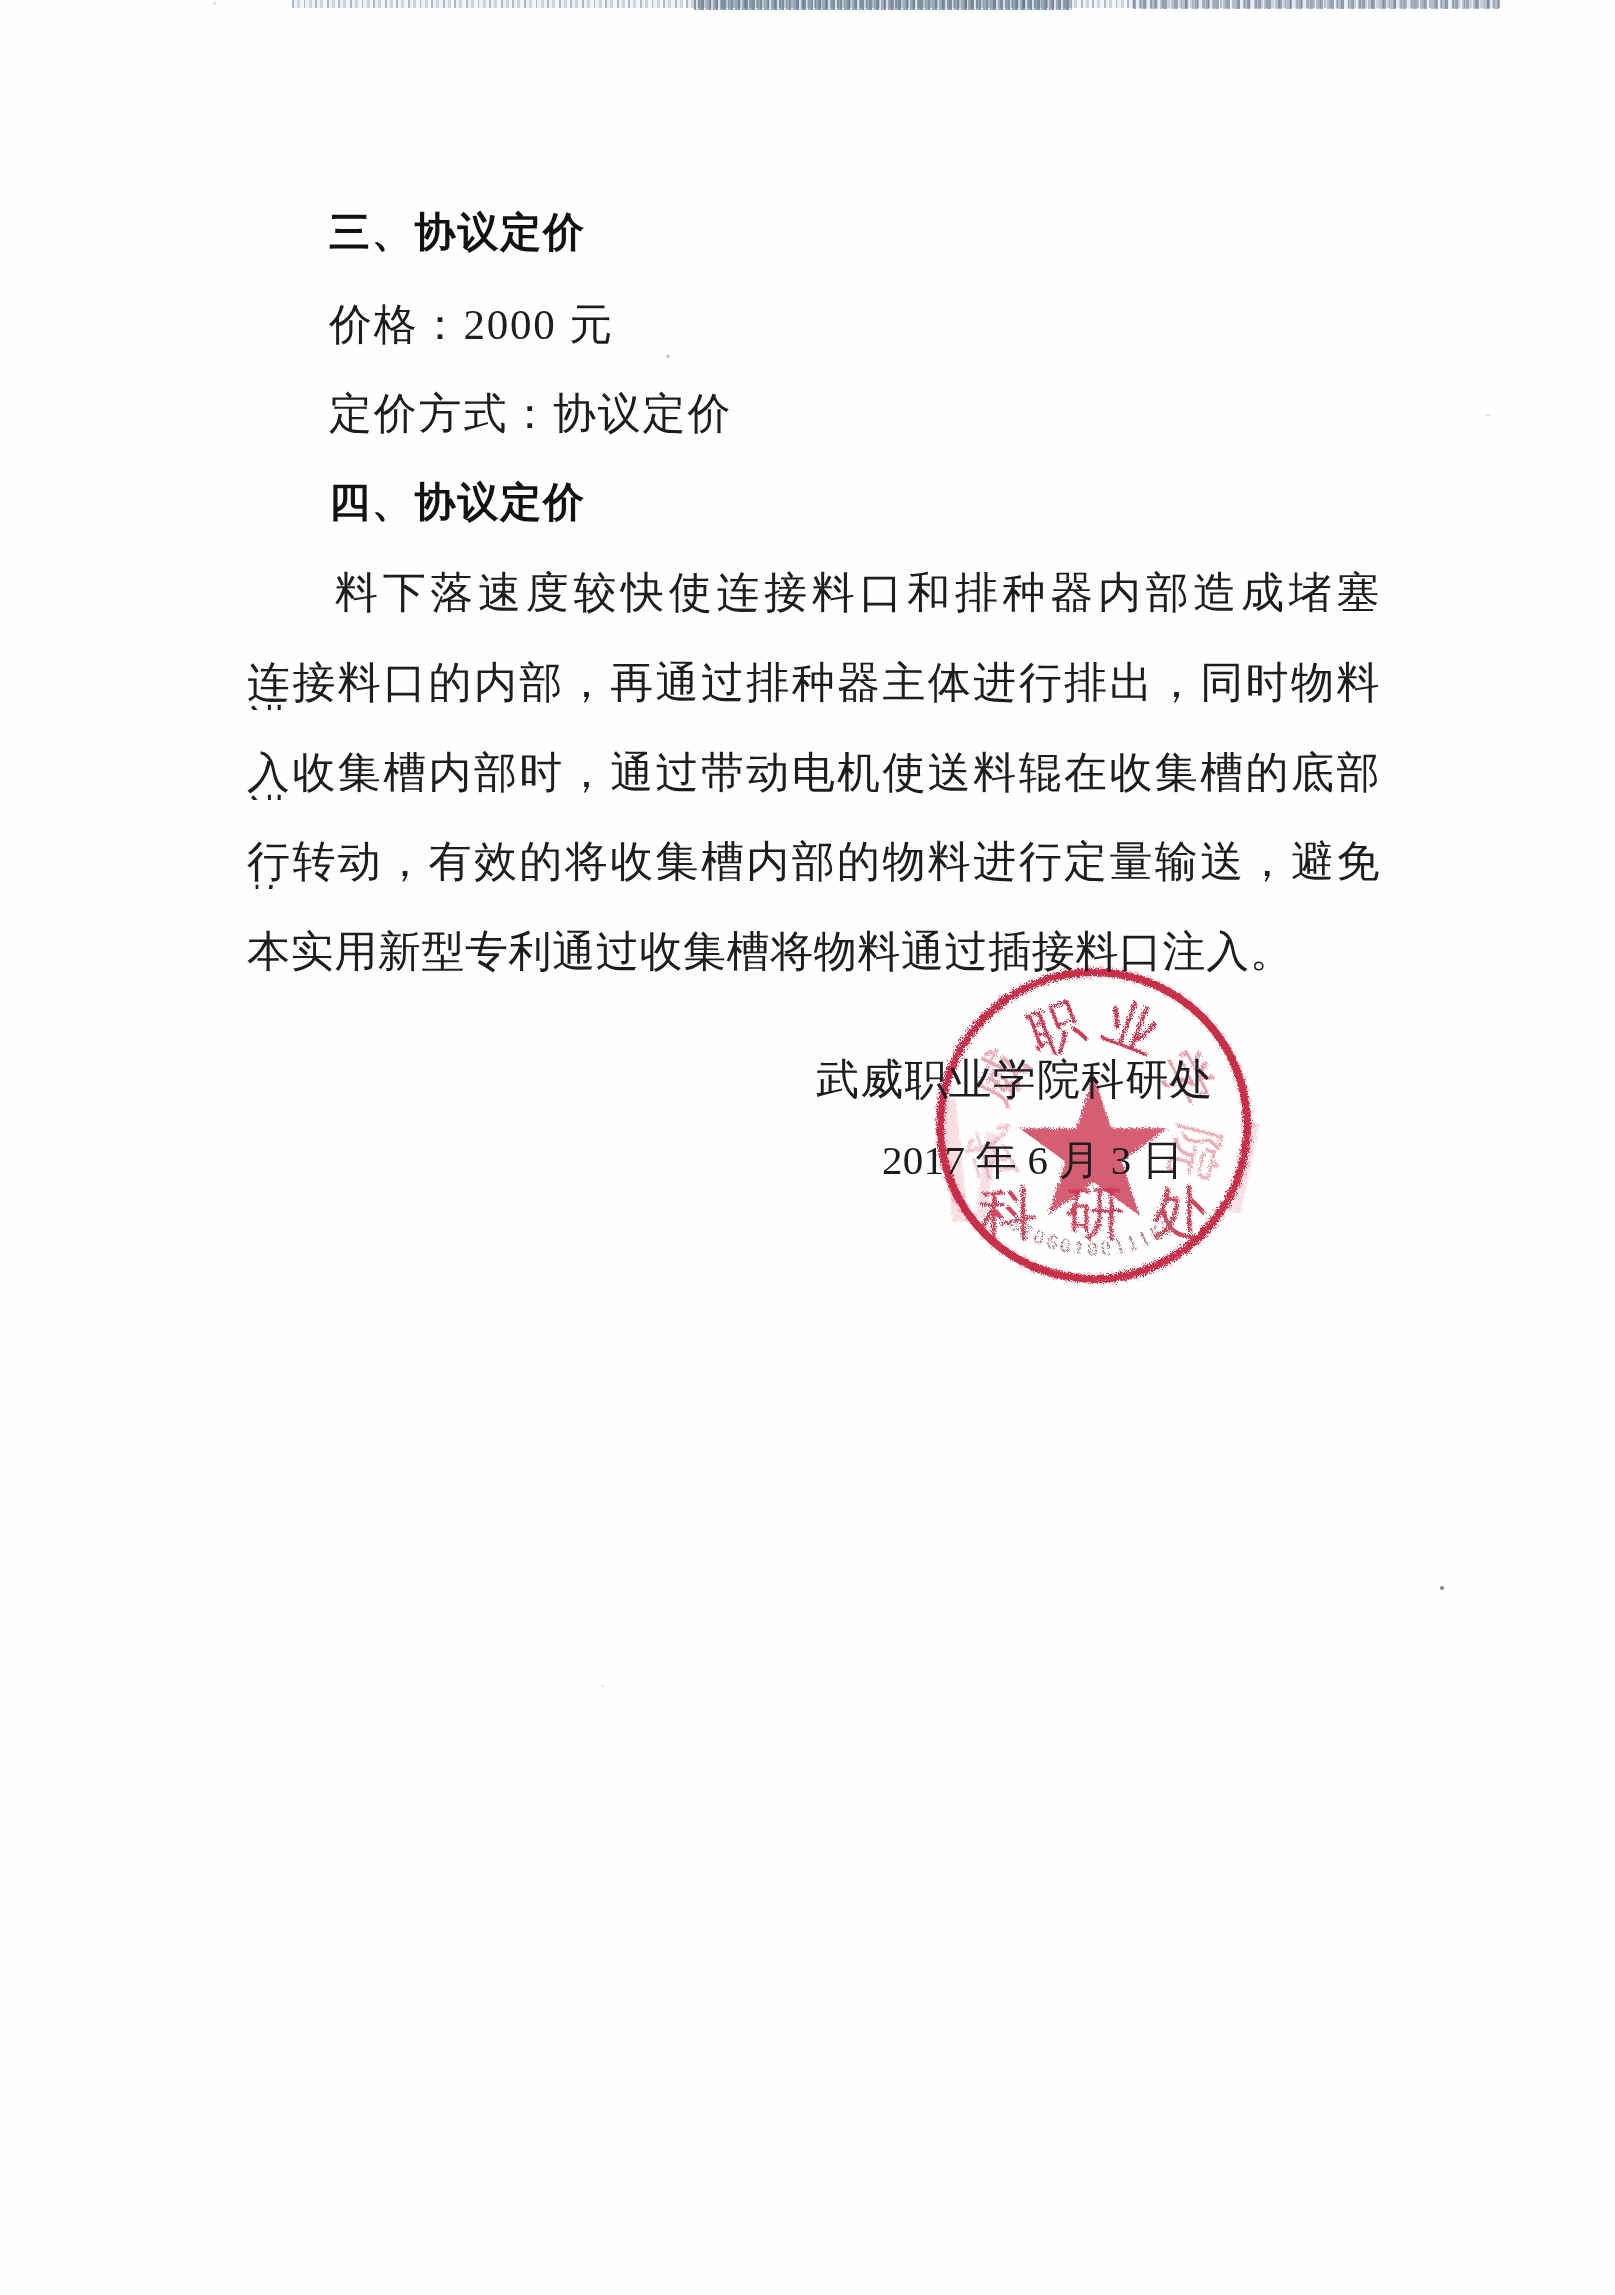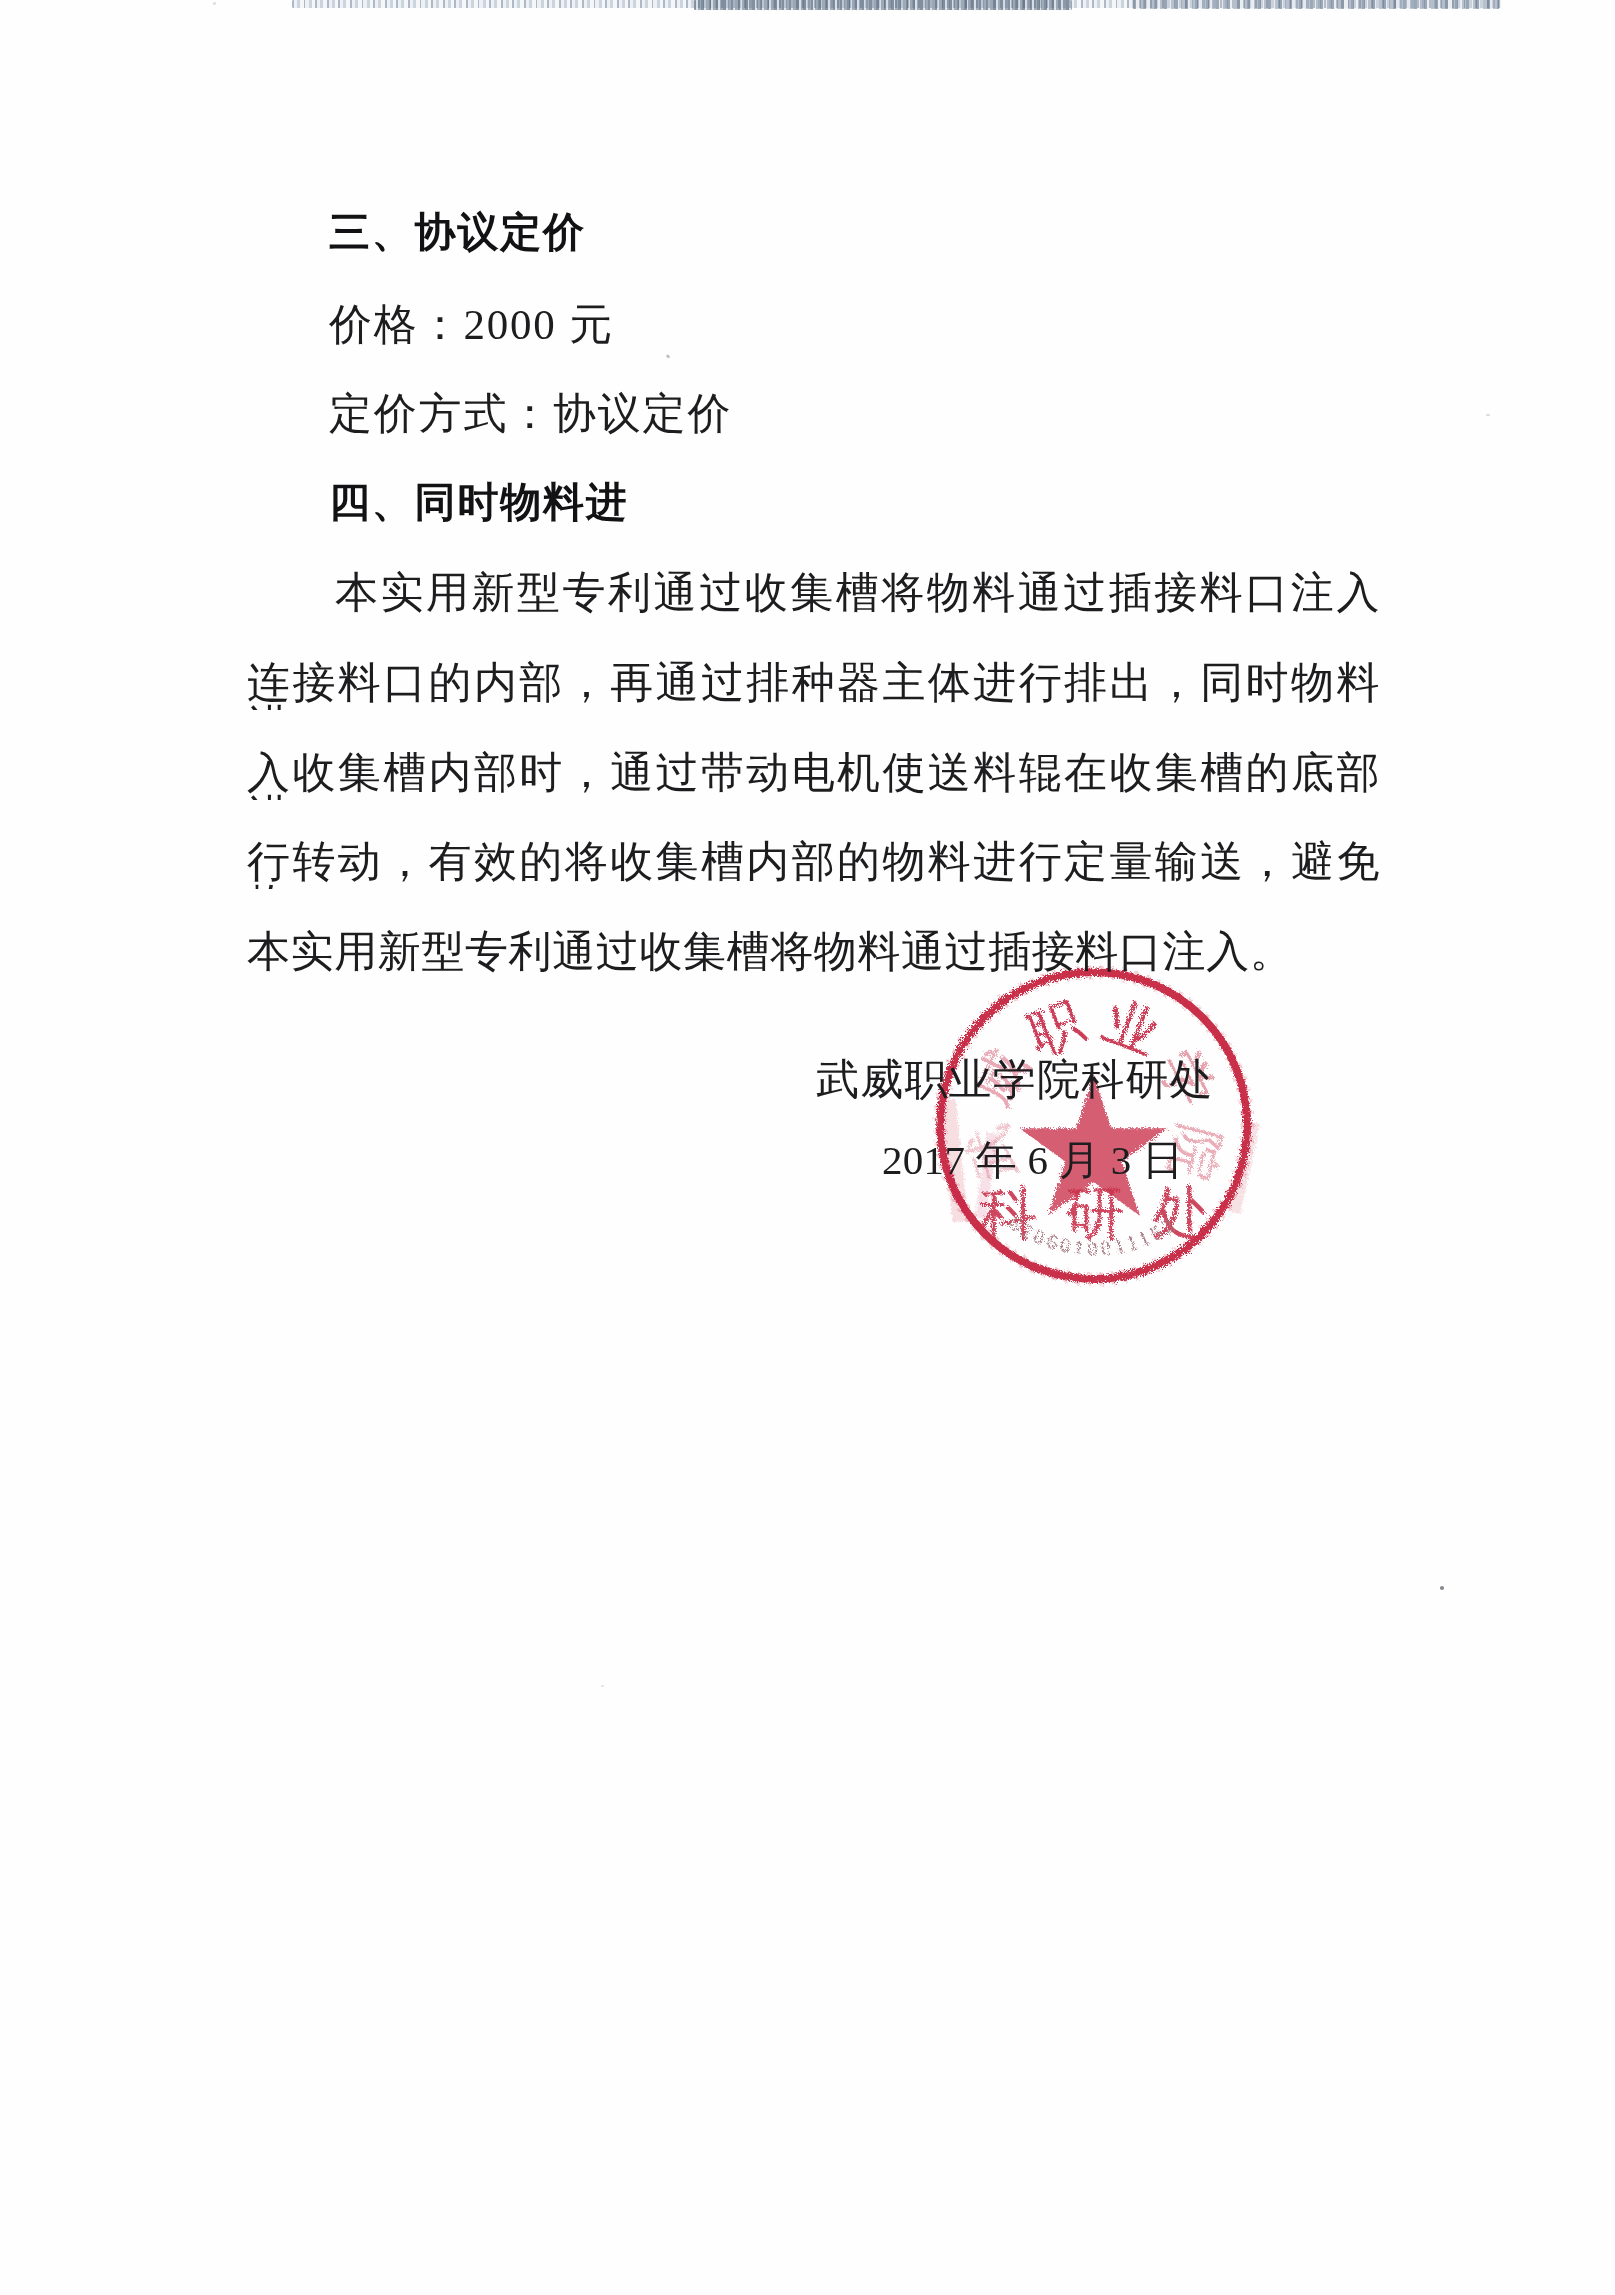--- a/index.html
+++ b/index.html
@@ -107,23 +107,23 @@
       <rect x="2030" y="1842" width="22" height="150" opacity="0.15" transform="rotate(12 2041 1917)"></rect>
     </g>
   </svg>
 
   <div class="txt h-bold" style="left:329px;top:212px;">三、协议定价</div>
 
   <div class="txt label-line" style="left:329px;top:303px;">价格：2000 元</div>
 
   <div class="txt label-line" style="left:329px;top:392px;">定价方式：协议定价</div>
 
-  <div class="txt h-bold" style="left:329px;top:482px;">四、同时物料进</div>
+  <div class="txt h-bold" style="left:329px;top:482px;">四、协议定价</div>
 
-  <div class="para-line" style="left:335px;top:571px;width:1045px;">本实用新型专利通过收集槽将物料通过插接料口注入</div>
+  <div class="para-line" style="left:335px;top:571px;width:1045px;">料下落速度较快使连接料口和排种器内部造成堵塞</div>
   <div class="para-line" style="left:247px;top:661px;width:1133px;">连接料口的内部，再通过排种器主体进行排出，同时物料进</div>
   <div class="para-line" style="left:247px;top:751px;width:1133px;">入收集槽内部时，通过带动电机使送料辊在收集槽的底部进</div>
   <div class="para-line" style="left:247px;top:840px;width:1133px;">行转动，有效的将收集槽内部的物料进行定量输送，避免物</div>
   <div class="para-line para-last" style="left:247px;top:930px;width:1133px;">本实用新型专利通过收集槽将物料通过插接料口注入。</div>
 
   <div class="txt sig-line" style="left:816px;top:1058px;">武威职业学院科研处</div>
   <div class="txt date-line" style="left:882px;top:1140px;">2017 年 6 月 3 日</div>
 
 </div>
 

